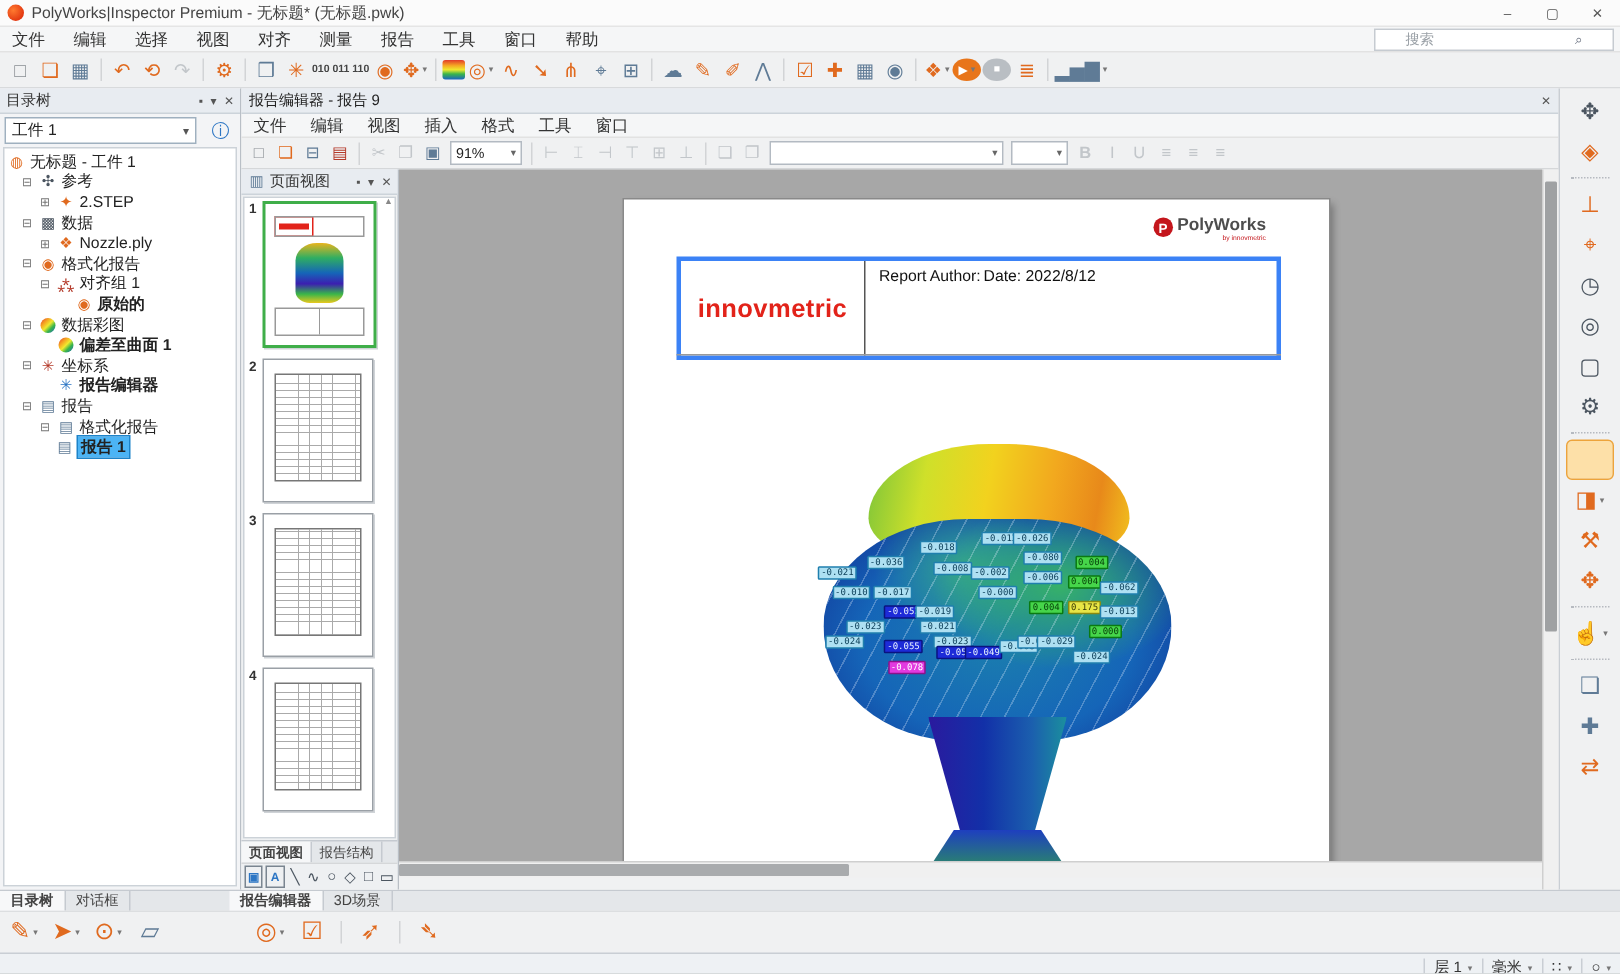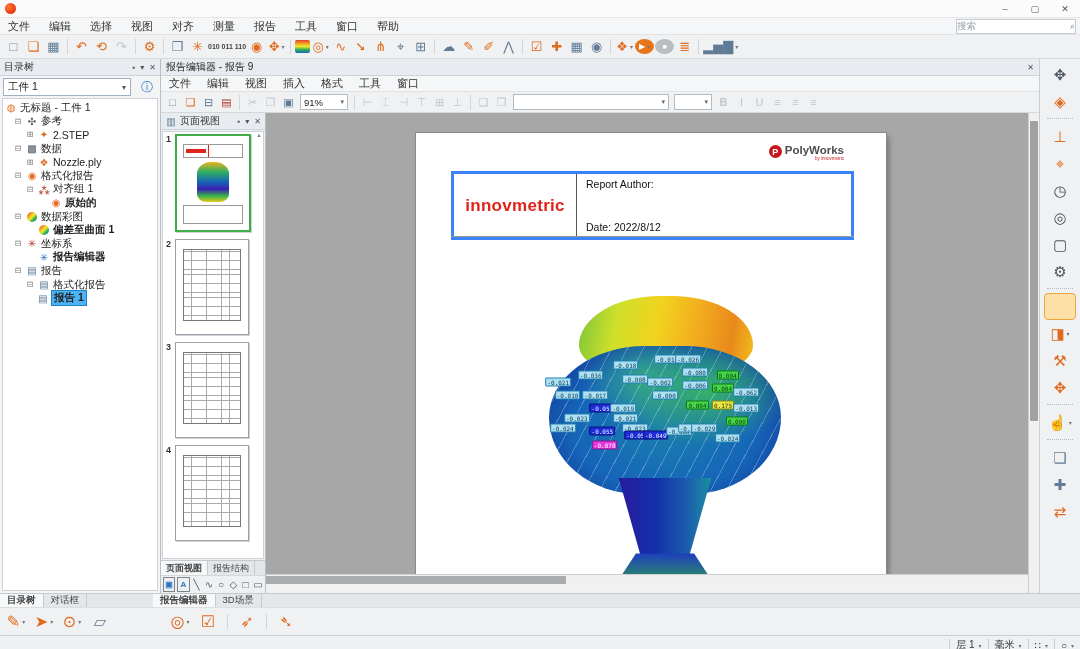--- a/index.html
+++ b/index.html
@@ -8,21 +8,21 @@
   
   .titlebar{height:17px;display:flex;align-items:center;background:#fbfbfb;border-bottom:1px solid #e5e5e5;padding-left:5px;gap:5px;}
   .app-logo{width:11px;height:11px;border-radius:50%;background:radial-gradient(circle at 35% 35%,#ff7a2f,#d81e05);display:inline-block;}
   .title-text{font-size:10.5px;color:#444;}
   .win-btns{margin-left:auto;display:flex;height:100%;}
   .win-btn{width:30px;display:flex;align-items:center;justify-content:center;font-size:9px;color:#555;}
   
   .menubar{height:16px;display:flex;align-items:center;background:#f5f6f7;border-bottom:1px solid #e2e2e2;padding-left:8px;position:relative;}
   .menu-item{padding:0 10px 0 0;margin-right:9px;font-size:11px;color:#333;}
   .search-box{position:absolute;right:4px;top:1px;width:118px;height:13px;background:#fff;border:1px solid #c6cbd1;
-              display:flex;align-items:center;padding:0 0;font-size:9.5px;color:#9aa0a6;}
+              display:flex;align-items:center;padding:0 20px;font-size:9.5px;color:#9aa0a6;}
   .search-glyph{margin-left:auto;color:#6b7280;font-size:9px;}
   
   .toolbar-main{height:23px;display:flex;align-items:center;background:#f0f1f2;border-bottom:1px solid #d8dadc;padding-left:4px;gap:1px;}
   .tb-icon{min-width:19px;height:19px;display:flex;align-items:center;justify-content:center;font-size:13px;border-radius:2px;line-height:1;}
   .tb-icon2{min-width:17px;height:16px;display:flex;align-items:center;justify-content:center;font-size:11px;border-radius:2px;line-height:1;}
   .sep-v{width:1px;height:15px;background:#d2d4d6;margin:0 3px;align-self:center;}
   .ic-orange{color:#e06a1f;} .ic-gray{color:#8a8f94;} .ic-steel{color:#5f7астр;} 
   .ic-steel{color:#5f7b96;} .ic-dark{color:#4b5560;} .ic-dis{color:#c2c6ca;} .ic-red{color:#b43a2a;} .ic-blue{color:#2d76c4;}
   .ic-text{font-size:7px;font-weight:bold;color:#444;letter-spacing:0;}
   .dd::after{content:"▾";font-size:6px;color:#777;margin-left:2px;}
@@ -94,21 +94,21 @@
   .vscroll{width:10px;min-width:10px;background:#f0f0f0;border-left:1px solid #cfcfcf;position:relative;}
   .vthumb{position:absolute;left:1px;top:8px;width:8px;height:300px;background:#9fa1a3;border-radius:1px;}
   
   .pw-logo{position:absolute;right:42px;top:12px;display:flex;align-items:flex-start;gap:3px;}
   .pw-circle{width:13px;height:13px;border-radius:50%;background:#c4161c;color:#fff;font-size:9px;font-weight:bold;display:flex;align-items:center;justify-content:center;}
   .pw-name{font-size:11.5px;font-weight:bold;color:#4d4d4d;line-height:11px;}
   .pw-sub{font-size:4.5px;color:#c4161c;text-align:right;line-height:5px;}
   .header-table{position:absolute;left:35px;right:32px;top:38px;height:63px;border:3px solid #3b82f6;display:flex;}
   .ht-left{width:122px;border-right:1px solid #555;display:flex;align-items:center;justify-content:center;}
   .brand{color:#e2231a;font-weight:bold;font-size:17px;letter-spacing:.3px;}
-  .ht-right{flex:1;padding:4px 9px;display:flex;flex-direction:column;justify-content:space-between;font-size:10.5px;color:#111;gap:2px;}
+  .ht-right{flex:1;padding:4px 9px;display:flex;flex-direction:row;justify-content:flex-start;font-size:10.5px;color:#111;gap:2px;}
   .body-rule{position:absolute;left:35px;right:32px;top:103px;border-top:1px solid #999;}
   
   .model-wrap{position:absolute;left:133px;top:163px;width:232px;height:330px;}
   .m-flange{position:absolute;left:13%;top:0;width:75%;height:25%;
      background:linear-gradient(100deg,#7ac43a,#cfe02a 22%,#f2d21e 45%,#f2a81e 68%,#e8891a 85%,#f2c51e 100%);
      border-radius:48% 48% 45% 45%/62% 62% 42% 42%;}
   .m-bowl{position:absolute;left:0;top:15%;width:100%;height:45%;
      border-radius:50% 50% 47% 47%/58% 58% 62% 62%;
      background:
        radial-gradient(ellipse at 68% 30%,rgba(60,190,90,.85) 0%,rgba(60,190,90,0) 38%),
@@ -145,20 +145,21 @@
   .sb-item{display:flex;align-items:center;gap:2px;}
   .sb-sep{width:1px;height:12px;background:#c9ced4;}
 </style>
 </head>
 <body>
 
 <div class="app">
 
   <div class="titlebar">
     <span class="app-logo"></span>
+    <span class="title-text">PolyWorks|Inspector Premium - 无标题* (无标题.pwk)</span>
     <div class="win-btns">
       <span class="win-btn">–</span>
       <span class="win-btn">▢</span>
       <span class="win-btn">✕</span>
     </div>
   </div>
 
   <div class="menubar">
     <span class="menu-item">文件</span>
     <span class="menu-item">编辑</span>

